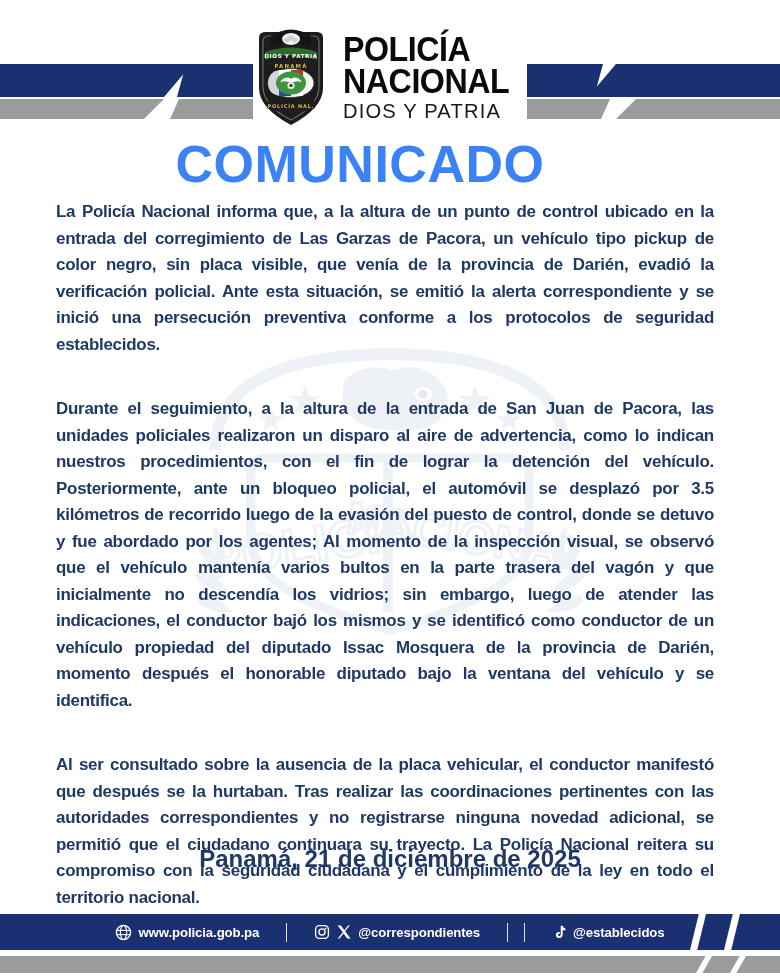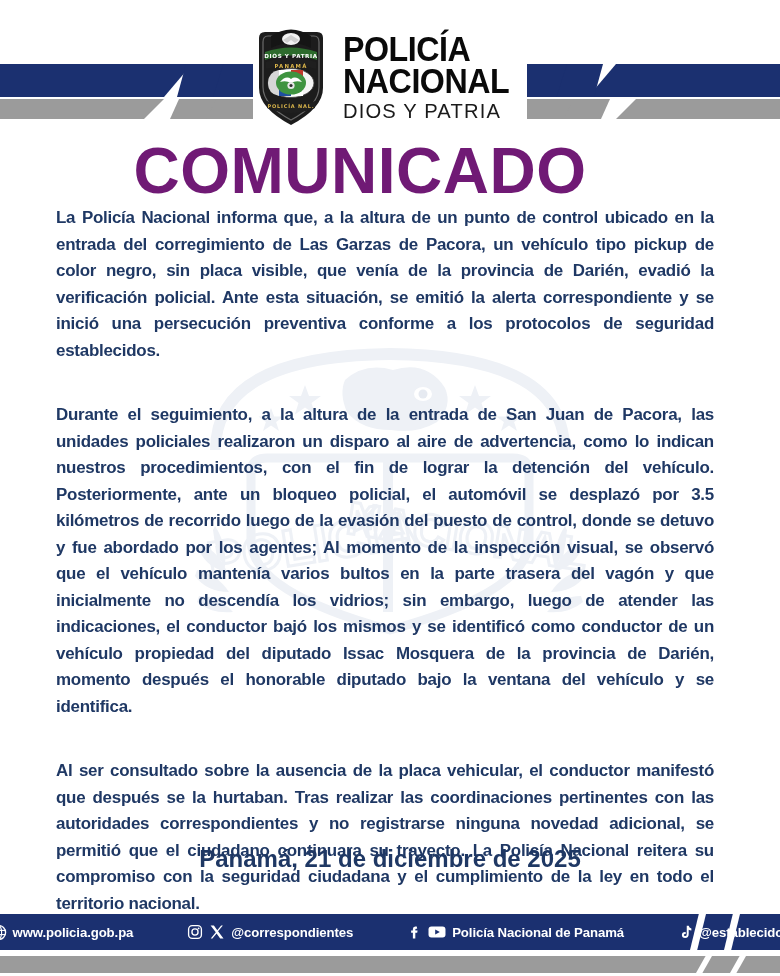--- a/index.html
+++ b/index.html
@@ -127,44 +127,44 @@
 
   
   .title {
     position: absolute;
     top: 134px;
     left: 0;
     width: 720px;
     text-align: center;
     font-family: "Liberation Sans", sans-serif;
     font-weight: bold;
-    font-size: 64px;
+    font-size: 52px;
     letter-spacing: 0.5px;
-    color: #701a75;
+    color: #3b82f6;
     z-index: 5;
   }
 
   
   .watermark {
     position: absolute;
     left: 50%;
     top: 330px;
     transform: translateX(-50%);
     width: 470px;
     height: 350px;
     opacity: 1;
     z-index: 0;
     pointer-events: none;
   }
 
   
   .doc-body {
     position: absolute;
     left: 56px;
-    top: 204px;
+    top: 198px;
     width: 668px;
     z-index: 3;
   }
   .para {
     font-family: "Liberation Sans", sans-serif;
     font-size: 17.2px;
     line-height: 26.5px;
     color: #1f3864;
     text-align: justify;
     font-weight: 600;
@@ -424,36 +424,20 @@
         <svg width="16" height="16" viewBox="0 0 24 24">
           <path d="M2.4 2.2 L10.2 12.4 L2.6 21.8 L5.2 21.8 L11.4 14.2 L16.8 21.8 L21.8 21.8
                    L13.6 11.0 L20.8 2.2 L18.2 2.2 L12.4 9.3 L7.4 2.2 Z" fill="#fff"></path>
         </svg>
       </span>
       <span>@correspondientes</span>
     </div>
 
     <div class="f-divider"></div>
 
-    <div class="f-group">
-      <span class="f-icon">
-        <svg width="15" height="16" viewBox="0 0 24 24">
-          <path d="M15.6 3.2 L13.1 3.2 Q9.4 3.2 9.4 7.3 L9.4 9.6 L6.6 9.6 L6.6 13.3
-                   L9.4 13.3 L9.4 22.4 L13.3 22.4 L13.3 13.3 L16.3 13.3 L16.9 9.6
-                   L13.3 9.6 L13.3 7.9 Q13.3 6.7 14.6 6.7 L16.3 6.7 Z" fill="#fff"></path>
-        </svg>
-      </span>
-      <span class="f-icon">
-        <svg width="18" height="14" viewBox="0 0 28 20">
-          <rect x="0.8" y="1.4" width="26.4" height="17.2" rx="4.6" fill="#fff"></rect>
-          <path d="M11.2 6 L18.4 10 L11.2 14 Z" fill="#1b3070"></path>
-        </svg>
-      </span>
-      <span>Policía Nacional de Panamá</span>
-    </div>
 
     <div class="f-divider"></div>
 
     <div class="f-group">
       <span class="f-icon">
         <svg width="15" height="16" viewBox="0 0 24 24">
           <path d="M14.0 2.0 L17.2 2.0 Q17.6 5.4 21.4 6.4 L21.4 9.7
                    Q18.6 9.5 17.1 8.3 L17.1 15.3 Q17.1 21.6 11.4 21.6
                    Q6.2 21.6 6.2 16.7 Q6.2 11.8 11.3 11.8 L12.3 11.9 L12.3 15.2
                    Q11.8 15.0 11.3 15.0 Q9.4 15.0 9.4 16.8 Q9.4 18.5 11.4 18.5

